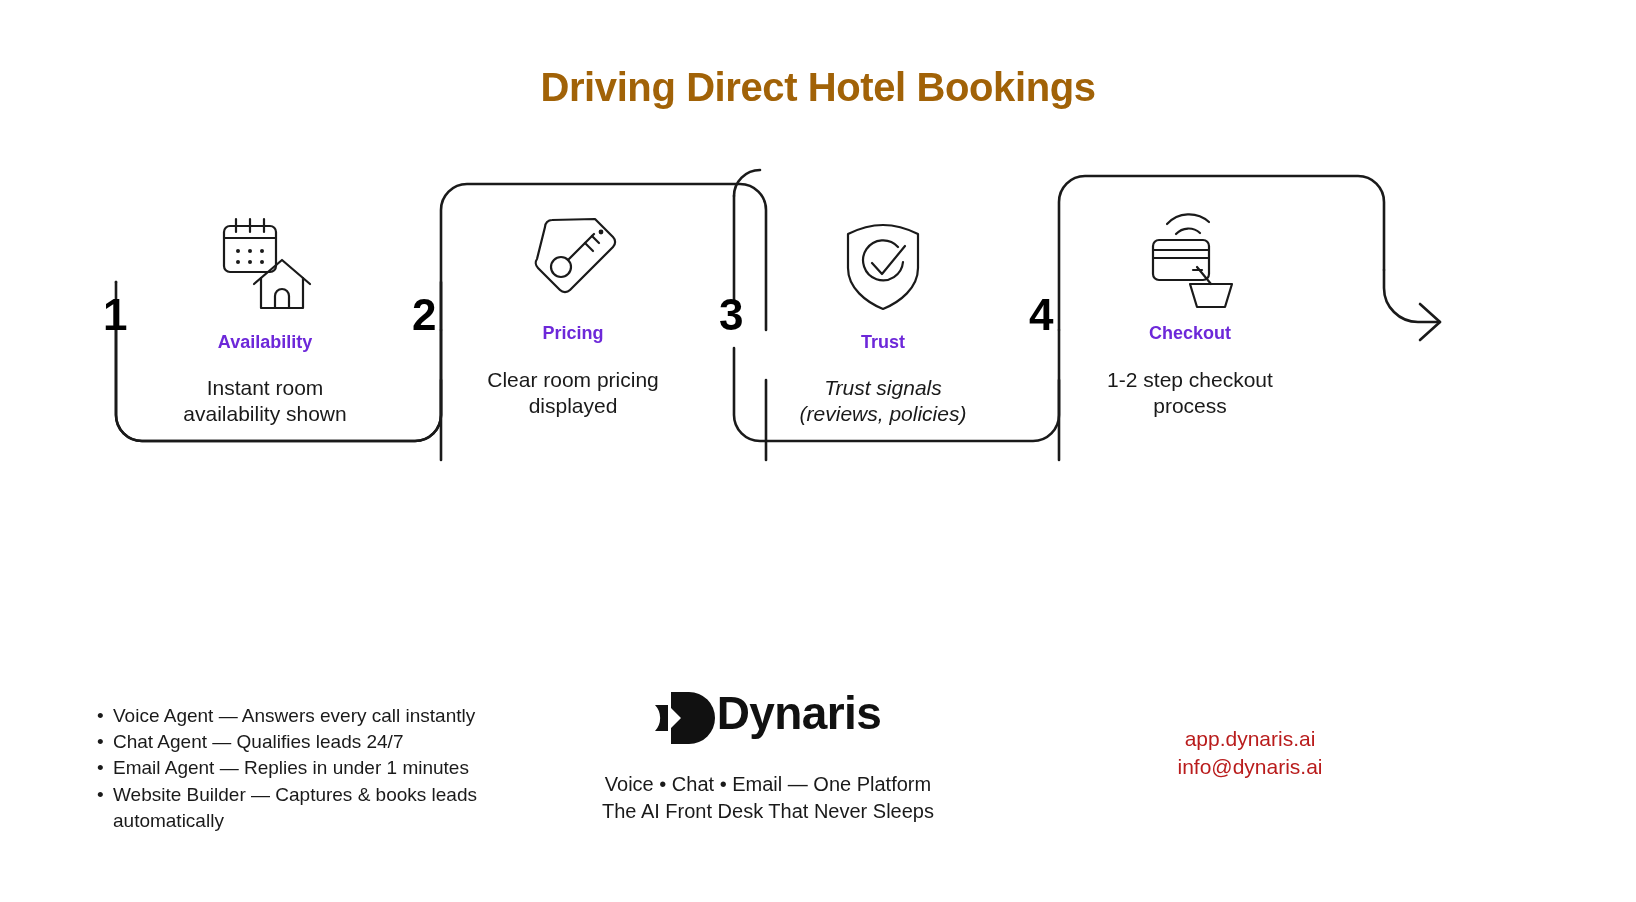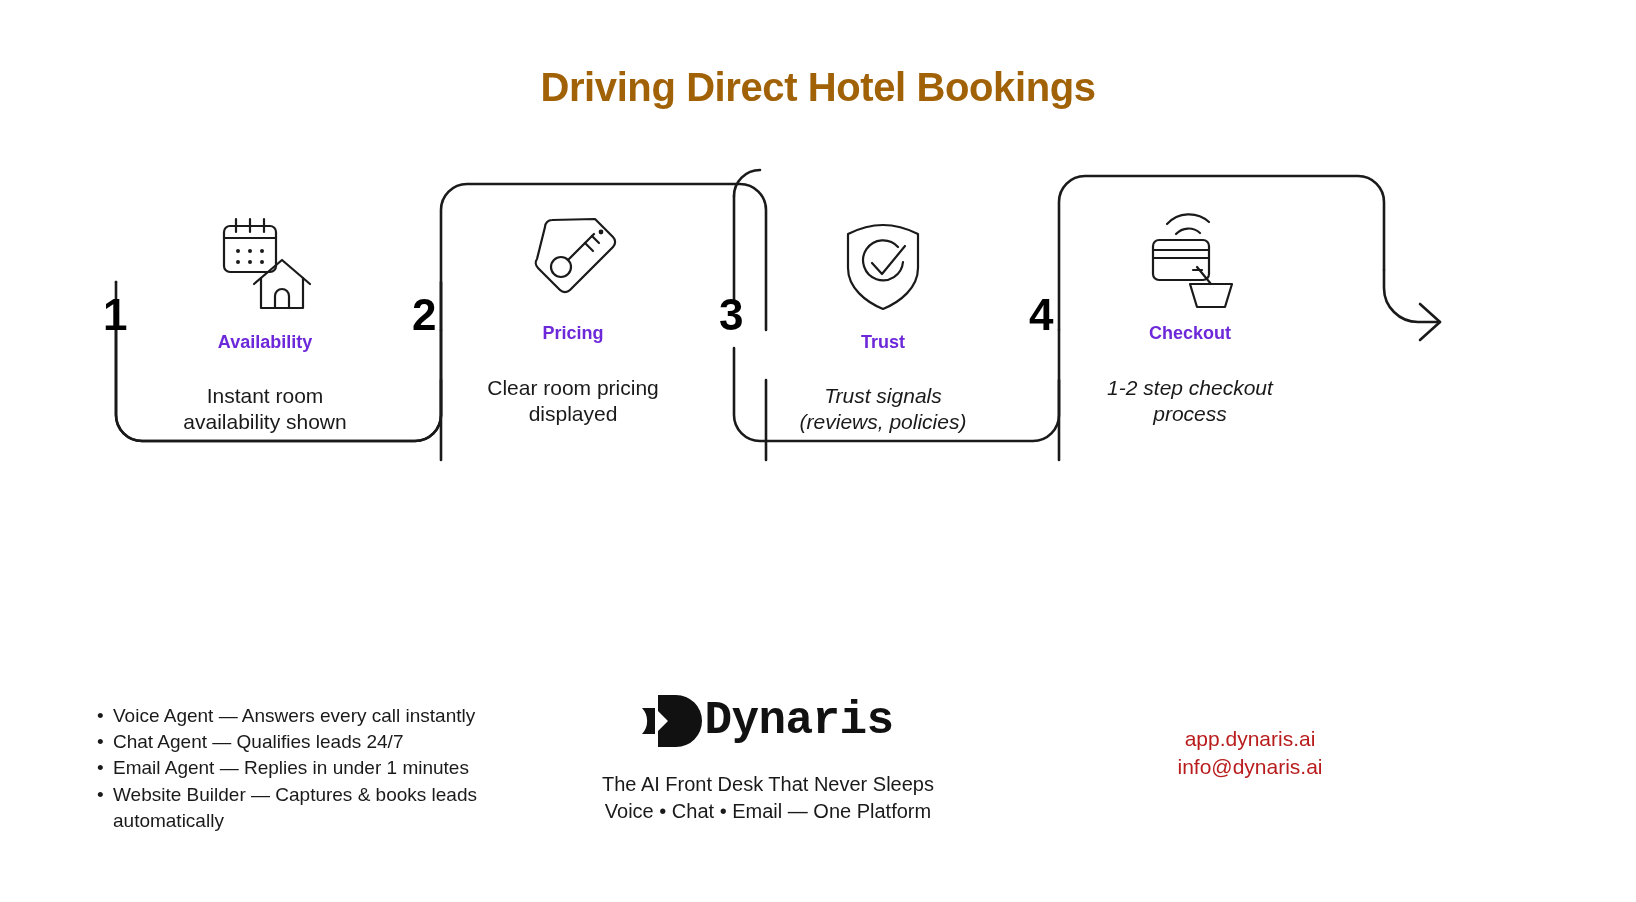--- a/index.html
+++ b/index.html
@@ -70,21 +70,20 @@
   }
   .step-desc {
     position: absolute;
     left: 0;
     width: 330px;
     text-align: center;
     font-size: 21px;
     font-weight: 400;
     line-height: 1.25;
     color: #1a1a1a;
-    margin-top: 8px;
   }
 
   .step-number {
     position: absolute;
     font-size: 44px;
     font-weight: 700;
     color: #000000;
     line-height: 1;
   }
 
@@ -101,21 +100,21 @@
   #step-2 .step-icon { top: 15px; }
   #step-2 .step-title { top: 133px; }
   #step-2 .step-desc { top: 177px; }
 
   #step-3 .step-icon { top: 10px; }
   #step-3 .step-title { top: 132px; }
   #step-3 .step-desc { top: 175px; font-style: italic; }
 
   #step-4 .step-icon { top: 15px; }
   #step-4 .step-title { top: 133px; }
-  #step-4 .step-desc { top: 177px; font-style: italic; }
+  #step-4 .step-desc { top: 177px; }
 
   #num-1 { left: 103px; top: 293px; }
   #num-2 { left: 412px; top: 293px; }
   #num-3 { left: 719px; top: 293px; }
   #num-4 { left: 1029px; top: 293px; }
 
   
   .features {
     position: absolute;
     left: 97px;
@@ -140,24 +139,23 @@
 
   .brand {
     position: absolute;
     left: 568px;
     top: 690px;
     width: 400px;
     text-align: center;
   }
   .brand-lockup {
     display: flex;
-    align-items: center;
+    align-items: flex-start;
     justify-content: center;
     height: 62px;
-    font-family: Liberation Mono, monospace;
   }
   .brand-mark { width: 62px; height: 56px; display: block; }
   .brand-word {
     font-size: 46px;
     font-weight: 700;
     letter-spacing: -0.6px;
     color: #111111;
     line-height: 1;
   }
   .brand-tagline {
@@ -306,22 +304,22 @@
 
   <div class="brand">
     <div class="brand-lockup">
       <svg class="brand-mark" viewBox="0 0 62 56">
         <path d="M16 2 L34 2 A26 26 0 0 1 34 54 L16 54 L16 38 L26 28 L16 18 Z" fill="#111111"></path>
         <path d="M0 15 L13 15 L13 41 L0 41 A19 19 0 0 0 0 15 Z" fill="#111111"></path>
       </svg>
       <div class="brand-word">Dynaris</div>
     </div>
     <div class="brand-tagline">
+      <div>Voice • Chat • Email — One Platform</div>
       <div>The AI Front Desk That Never Sleeps</div>
-      <div>Voice • Chat • Email — One Platform</div>
     </div>
   </div>
 
   <div class="contact">
     <div>app.dynaris.ai</div>
     <div>info@dynaris.ai</div>
   </div>
 
 </div>
 

